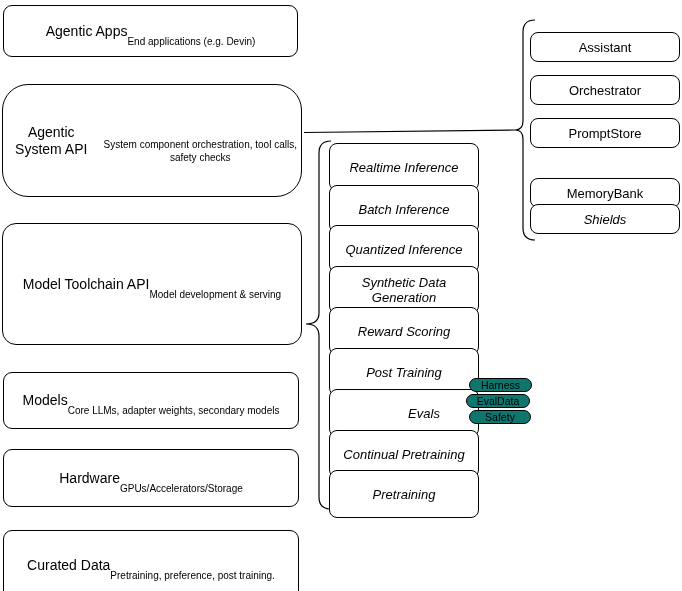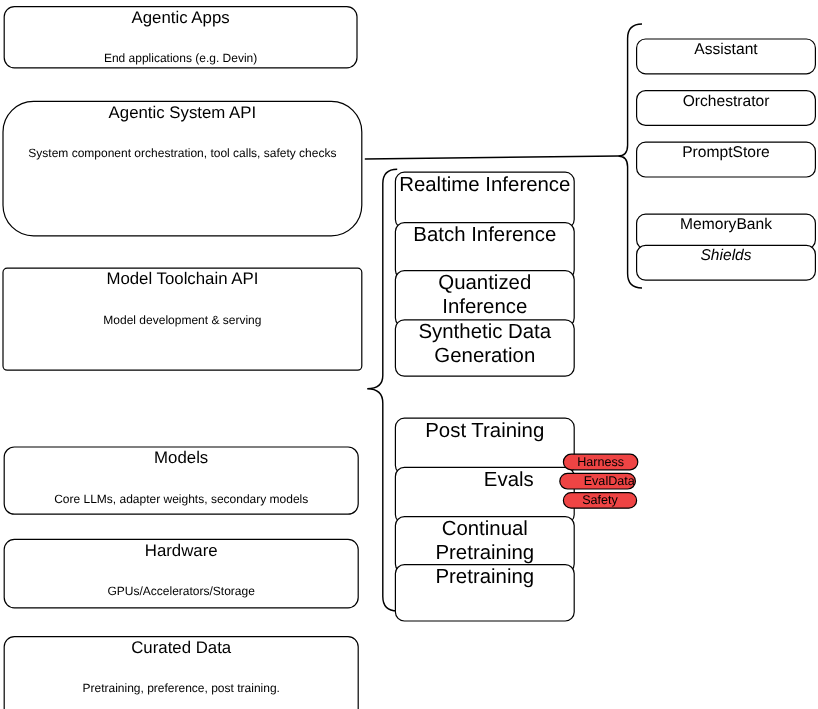--- a/index.html
+++ b/index.html
@@ -17,63 +17,62 @@
     left: 0; top: 0;
     width: 682px; height: 591px;
     pointer-events: none;
   }
   .node {
     position: absolute;
     box-sizing: border-box;
     border: 1.2px solid #000000;
     background: #ffffff;
     display: flex;
-    flex-direction: column;
-    justify-content: flex-start;
+    justify-content: center;
     align-items: center;
     text-align: center;
   }
   
   .lbox .title { font-size: 14px; line-height: 17px; }
   .lbox .subtitle { font-size: 10px; line-height: 13px; margin-top: 20px; }
   #node-agentic-apps        { left: 3px;  top: 5px;   width: 295px; height: 52px;  border-radius: 9px;  }
   #node-agentic-system-api  { left: 2px;  top: 84px;  width: 300px; height: 113px; border-radius: 26px; }
-  #node-model-toolchain-api { left: 2px;  top: 223px; width: 300px; height: 86px; border-radius: 4px; }
+  #node-model-toolchain-api { left: 2px;  top: 223px; width: 300px; height: 122px; border-radius: 14px; }
   #node-models              { left: 3px;  top: 372px; width: 296px; height: 57px;  border-radius: 9px;  }
   #node-hardware            { left: 3px;  top: 449px; width: 296px; height: 58px;  border-radius: 9px;  }
   #node-curated-data        { left: 3px;  top: 530px; width: 296px; height: 71px;  border-radius: 9px;  }
   
   .mbox {
     left: 329px; width: 150px; height: 48px;
-    border-radius: 8px; font-size: 17px;
+    border-radius: 8px; font-size: 13px; font-style: italic;
   }
   #node-realtime-inference        { top: 143px; }
   #node-batch-inference           { top: 185px; }
   #node-quantized-inference       { top: 225px; }
   #node-synthetic-data-generation { top: 266px; }
   #node-reward-scoring            { top: 307px; }
   #node-post-training             { top: 348px; }
   #node-evals                     { top: 389px; padding-left: 40px; }
   #node-continual-pretraining     { top: 430px; }
   #node-pretraining               { top: 470px; }
   
   .tag {
     position: absolute;
     box-sizing: border-box;
     border: 1.2px solid #000000;
     border-radius: 999px;
-    background: #ef4444;
+    background: #0f766e;
     display: flex;
     justify-content: center;
     align-items: center;
     font-size: 10.5px;
     z-index: 3;
   }
   #tag-harness  { left: 469px; top: 378px; width: 63px; height: 14px; }
-  #tag-evaldata { left: 466px; top: 394px; width: 64px; height: 14px; justify-content: flex-end; }
+  #tag-evaldata { left: 466px; top: 394px; width: 64px; height: 14px; }
   #tag-safety   { left: 469px; top: 410px; width: 62px; height: 14px; }
   
   .rbox {
     left: 530px; width: 150px; height: 30px;
     border-radius: 8px; font-size: 13px;
   }
   #node-assistant    { top: 32px;  }
   #node-orchestrator { top: 75px;  }
   #node-promptstore  { top: 118px; }
   #node-memorybank   { top: 178px; }
@@ -123,20 +122,23 @@
   </div>
   <div class="node mbox" id="node-batch-inference">
     <span>Batch Inference</span>
   </div>
   <div class="node mbox" id="node-quantized-inference">
     <span>Quantized Inference</span>
   </div>
   <div class="node mbox" id="node-synthetic-data-generation">
     <span>Synthetic Data Generation</span>
   </div>
+  <div class="node mbox" id="node-reward-scoring">
+    <span>Reward Scoring</span>
+  </div>
   <div class="node mbox" id="node-post-training">
     <span>Post Training</span>
   </div>
   <div class="node mbox" id="node-evals">
     <span>Evals</span>
   </div>
   <div class="node mbox" id="node-continual-pretraining">
     <span>Continual Pretraining</span>
   </div>
   <div class="node mbox" id="node-pretraining">

